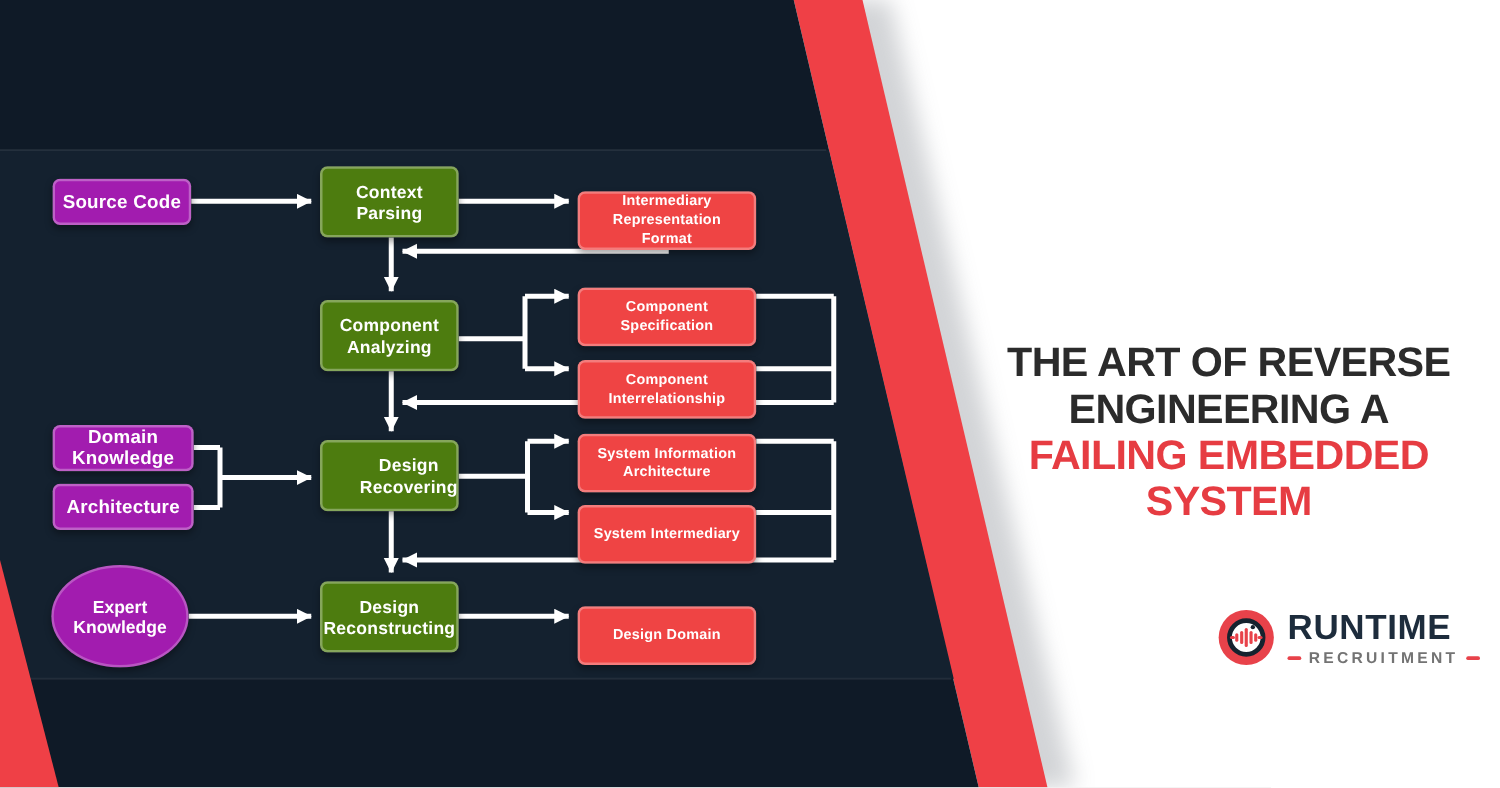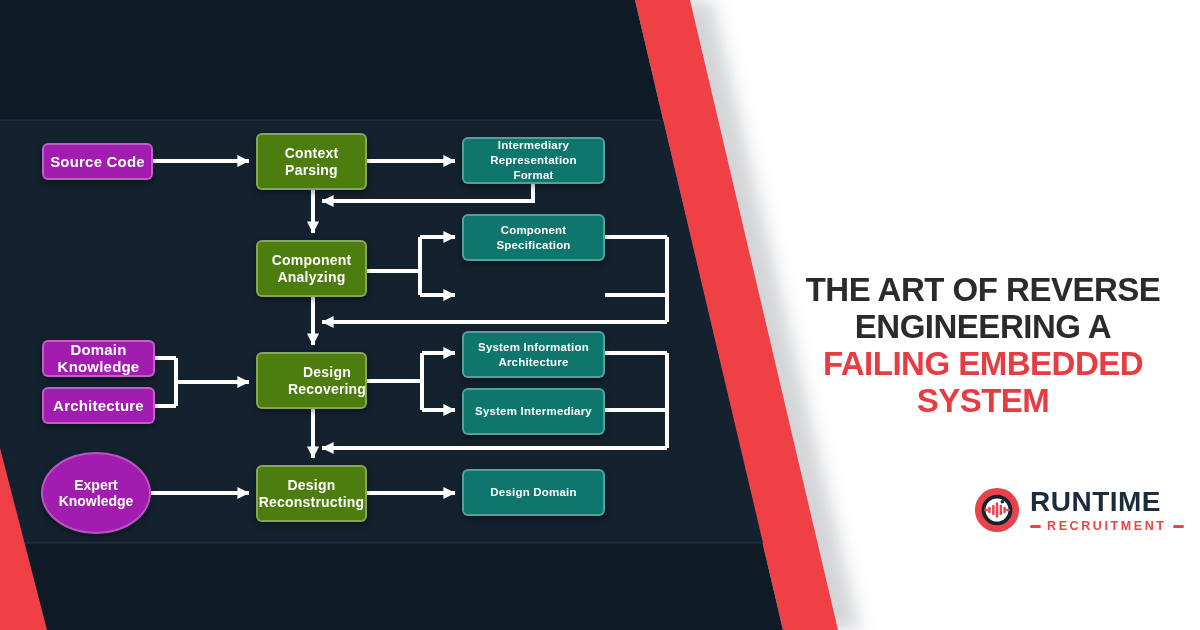--- a/index.html
+++ b/index.html
@@ -10,21 +10,21 @@
   .bg-svg,.conn-svg{position:absolute;left:0;top:0;pointer-events:none;}
 
   
   .node{
     position:absolute;display:flex;align-items:center;justify-content:center;
     text-align:center;color:#ffffff;font-weight:bold;border-radius:6px;
     box-shadow:0 3px 6px rgba(0,0,0,0.35);box-sizing:border-box;line-height:1.16;
   }
   .node.blue{background:#a21caf;border:2px solid rgba(255,255,255,0.30);font-size:15px;letter-spacing:0.2px;}
   .node.green{background:#4d7c0f;border:2px solid rgba(255,255,255,0.32);font-size:14px;letter-spacing:0.2px;}
-  .node.teal{background:#0f766e;border:2px solid rgba(255,255,255,0.30);font-size:11.5px;line-height:1.3;letter-spacing:0.2px;}
+  .node.teal{background:#ef4444;border:2px solid rgba(255,255,255,0.30);font-size:11.5px;line-height:1.3;letter-spacing:0.2px;margin-top:16px;}
   .node.ellipse{border-radius:50%;background:#a21caf;border:2px solid rgba(255,255,255,0.25);font-size:14px;}
 
   .n-source{left:42px;top:143px;width:111px;height:37px;}
   .n-context{left:256px;top:133px;width:111px;height:57px;}
   .n-intermediary{left:462px;top:137px;width:143px;height:47px;padding:0 6px;}
   .n-analyzing{left:256px;top:240px;width:111px;height:57px;}
   .n-compspec{left:462px;top:214px;width:143px;height:47px;}
   .n-compinter{left:462px;top:272px;width:143px;height:47px;}
   .n-domain{left:42px;top:340px;width:113px;height:37px;line-height:1.1;}
   .n-docs{left:42px;top:387px;width:113px;height:37px;}
@@ -42,21 +42,21 @@
   }
   .hl-dark{display:block;color:#2b2b2b;}
   .hl-red{display:block;color:#e63c42;}
 
   .logo{position:absolute;left:973px;top:486px;display:flex;align-items:center;}
   .logo-icon{width:48px;height:48px;flex:0 0 auto;}
   .logo-text{margin-left:9px;display:flex;flex-direction:column;justify-content:center;}
   .brand{color:#1d2c3c;font-size:28px;font-weight:bold;letter-spacing:0.5px;line-height:28px;}
   .sub-row{display:flex;align-items:center;margin-top:4px;}
   .dash{width:11px;height:3px;background:#e8424a;border-radius:2px;flex:0 0 auto;}
-  .sub{color:#ef4444;font-size:12.5px;font-weight:bold;letter-spacing:2.6px;margin:0 6px;line-height:13px;}
+  .sub{color:#737373;font-size:12.5px;font-weight:bold;letter-spacing:2.6px;margin:0 6px;line-height:13px;}
 </style>
 </head>
 <body>
 
 <div class="canvas">
 
   <svg class="bg-svg" width="1200" height="630" viewBox="0 0 1200 630">
     <defs>
       <filter id="soft" x="-20%" y="-20%" width="140%" height="140%">
         <feGaussianBlur stdDeviation="9"></feGaussianBlur>
@@ -97,20 +97,21 @@
       <line x1="151" y1="493" x2="249" y2="493" marker-end="url(#ah)"></line>
       <line x1="367" y1="493" x2="455" y2="493" marker-end="url(#ah)"></line>
     </g>
   </svg>
 
   <div class="node blue n-source">Source Code</div>
   <div class="node green n-context">Context Parsing</div>
   <div class="node teal n-intermediary">Intermediary Representation Format</div>
   <div class="node green n-analyzing">Component Analyzing</div>
   <div class="node teal n-compspec">Component Specification</div>
+  <div class="node teal n-compinter">Component Interrelationship</div>
   <div class="node blue n-domain">Domain Knowledge</div>
   <div class="node blue n-docs">Architecture</div>
   <div class="node green n-recovering">Design Recovering</div>
   <div class="node teal n-sysinfo">System Information Architecture</div>
   <div class="node teal n-sysreq">System Intermediary</div>
   <div class="node ellipse n-expert">Expert Knowledge</div>
   <div class="node green n-reconstructing">Design Reconstructing</div>
   <div class="node teal n-designmodel">Design Domain</div>
 
   <div class="headline">

